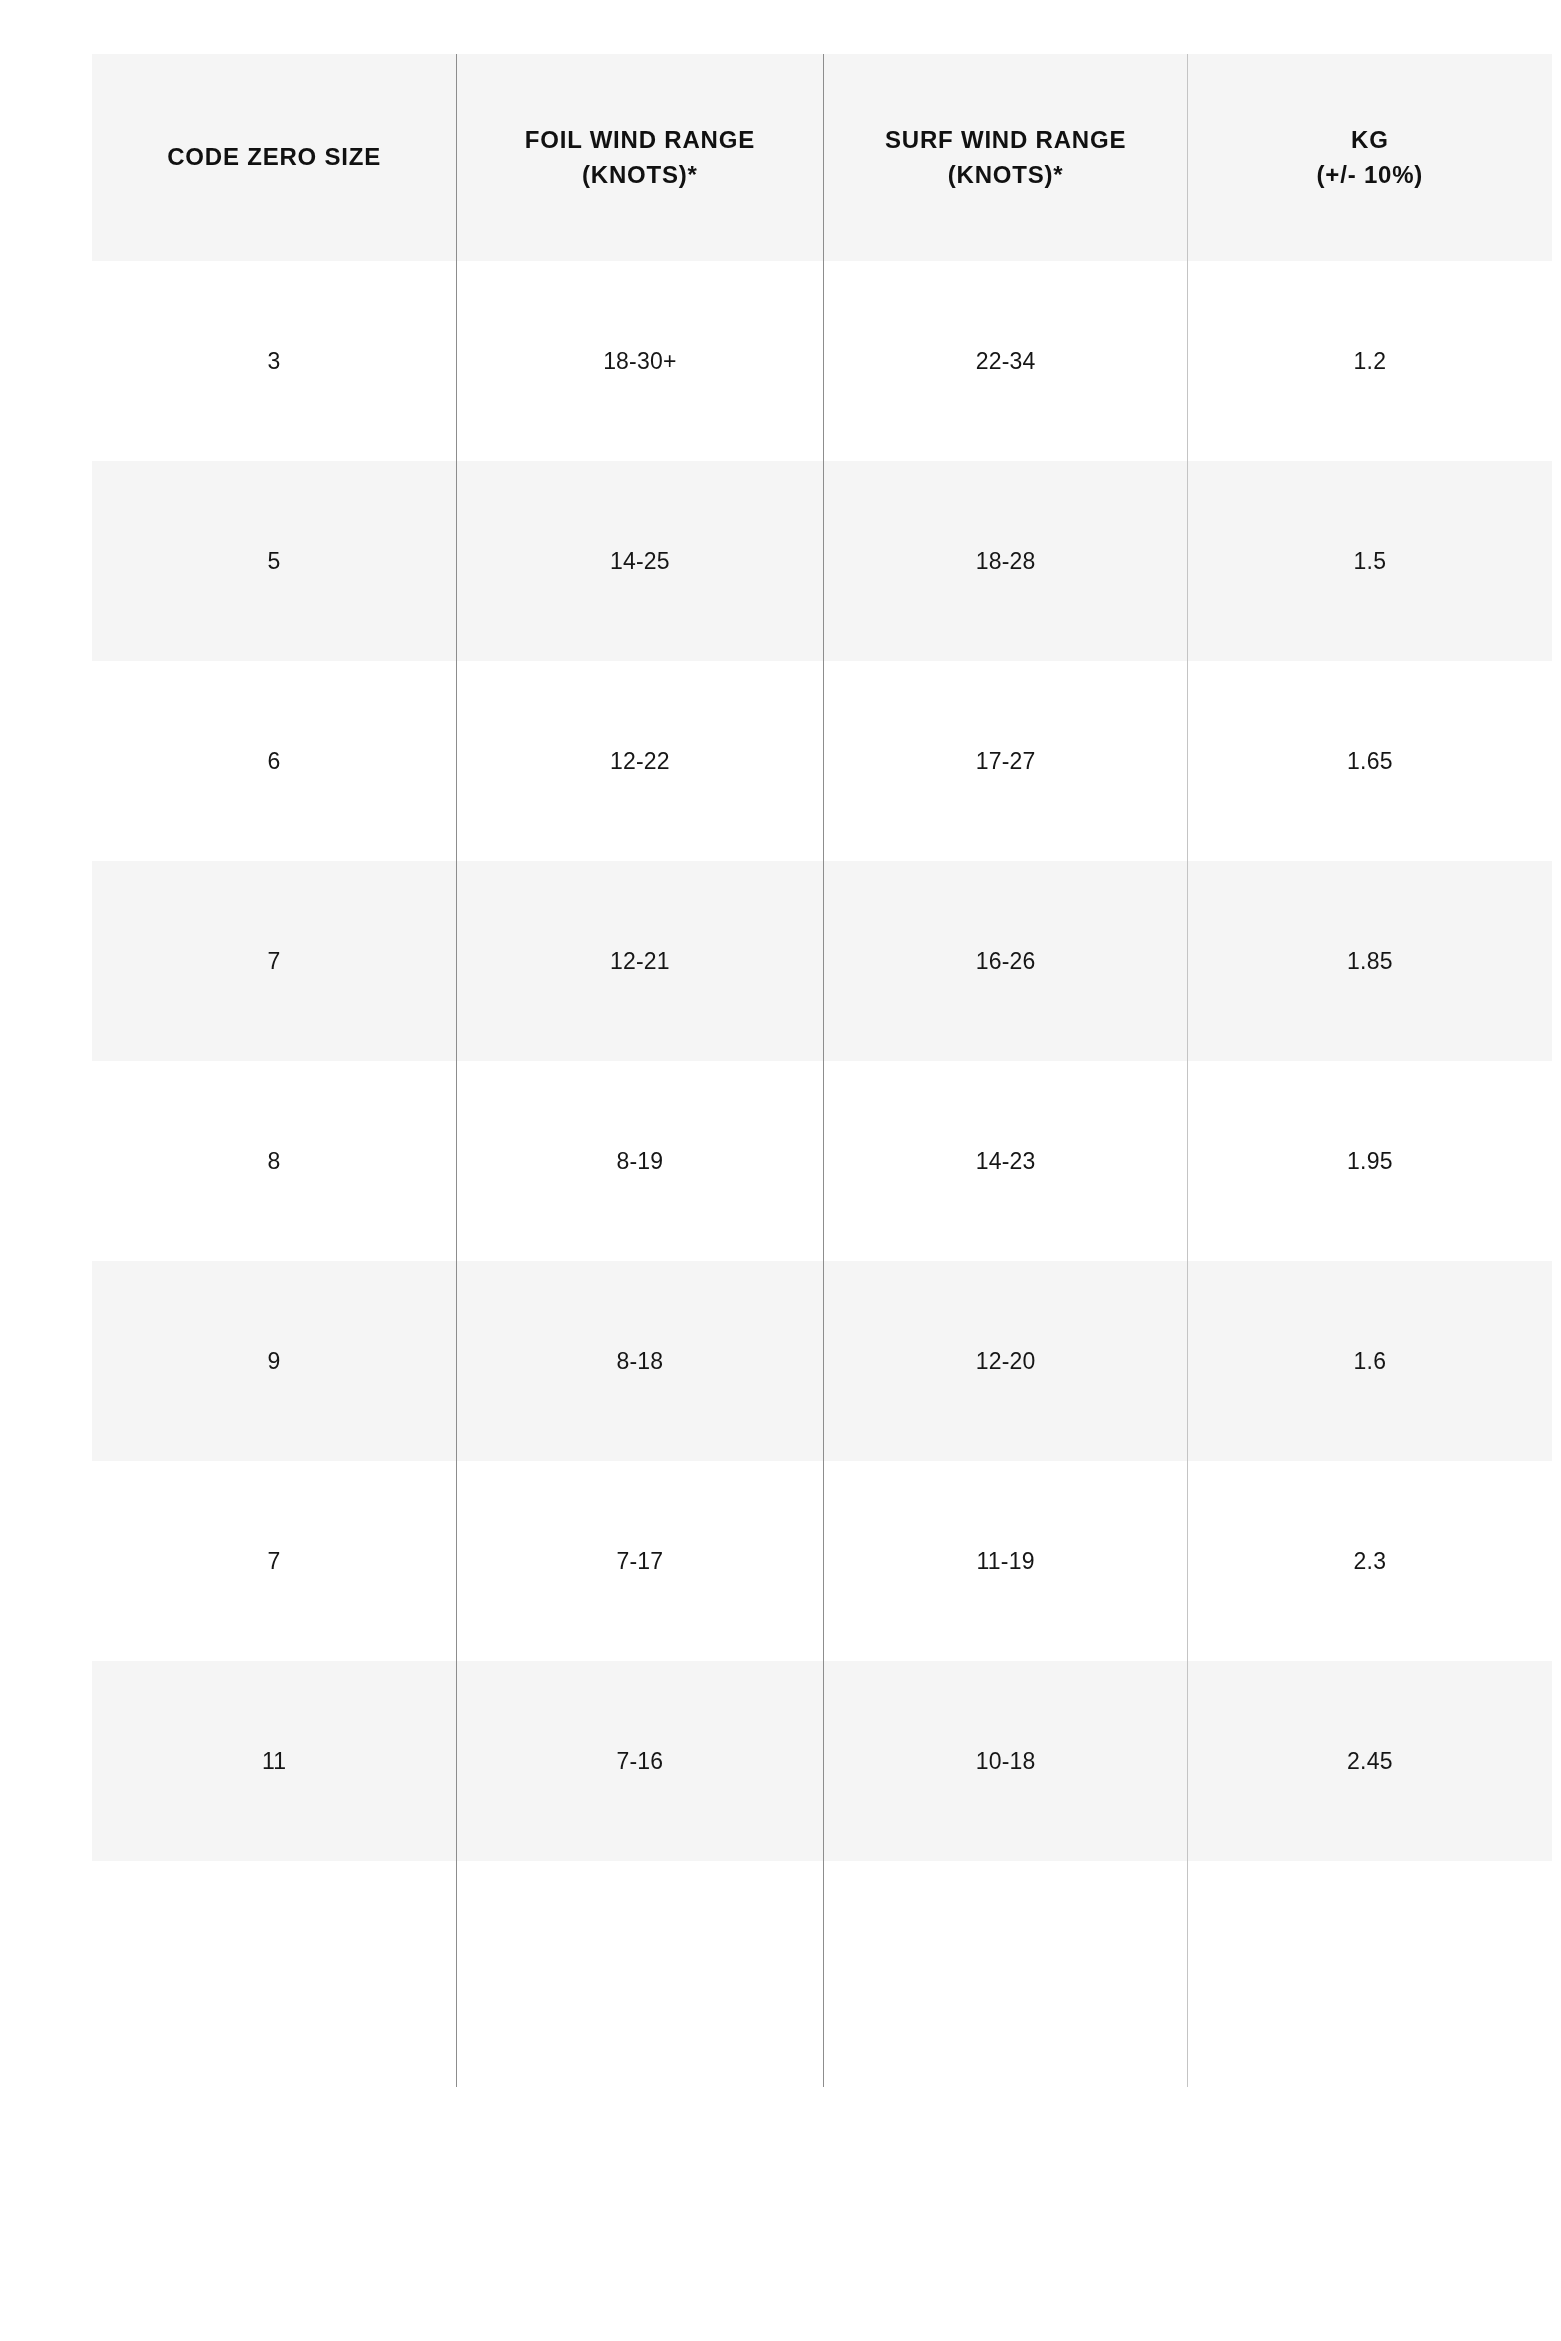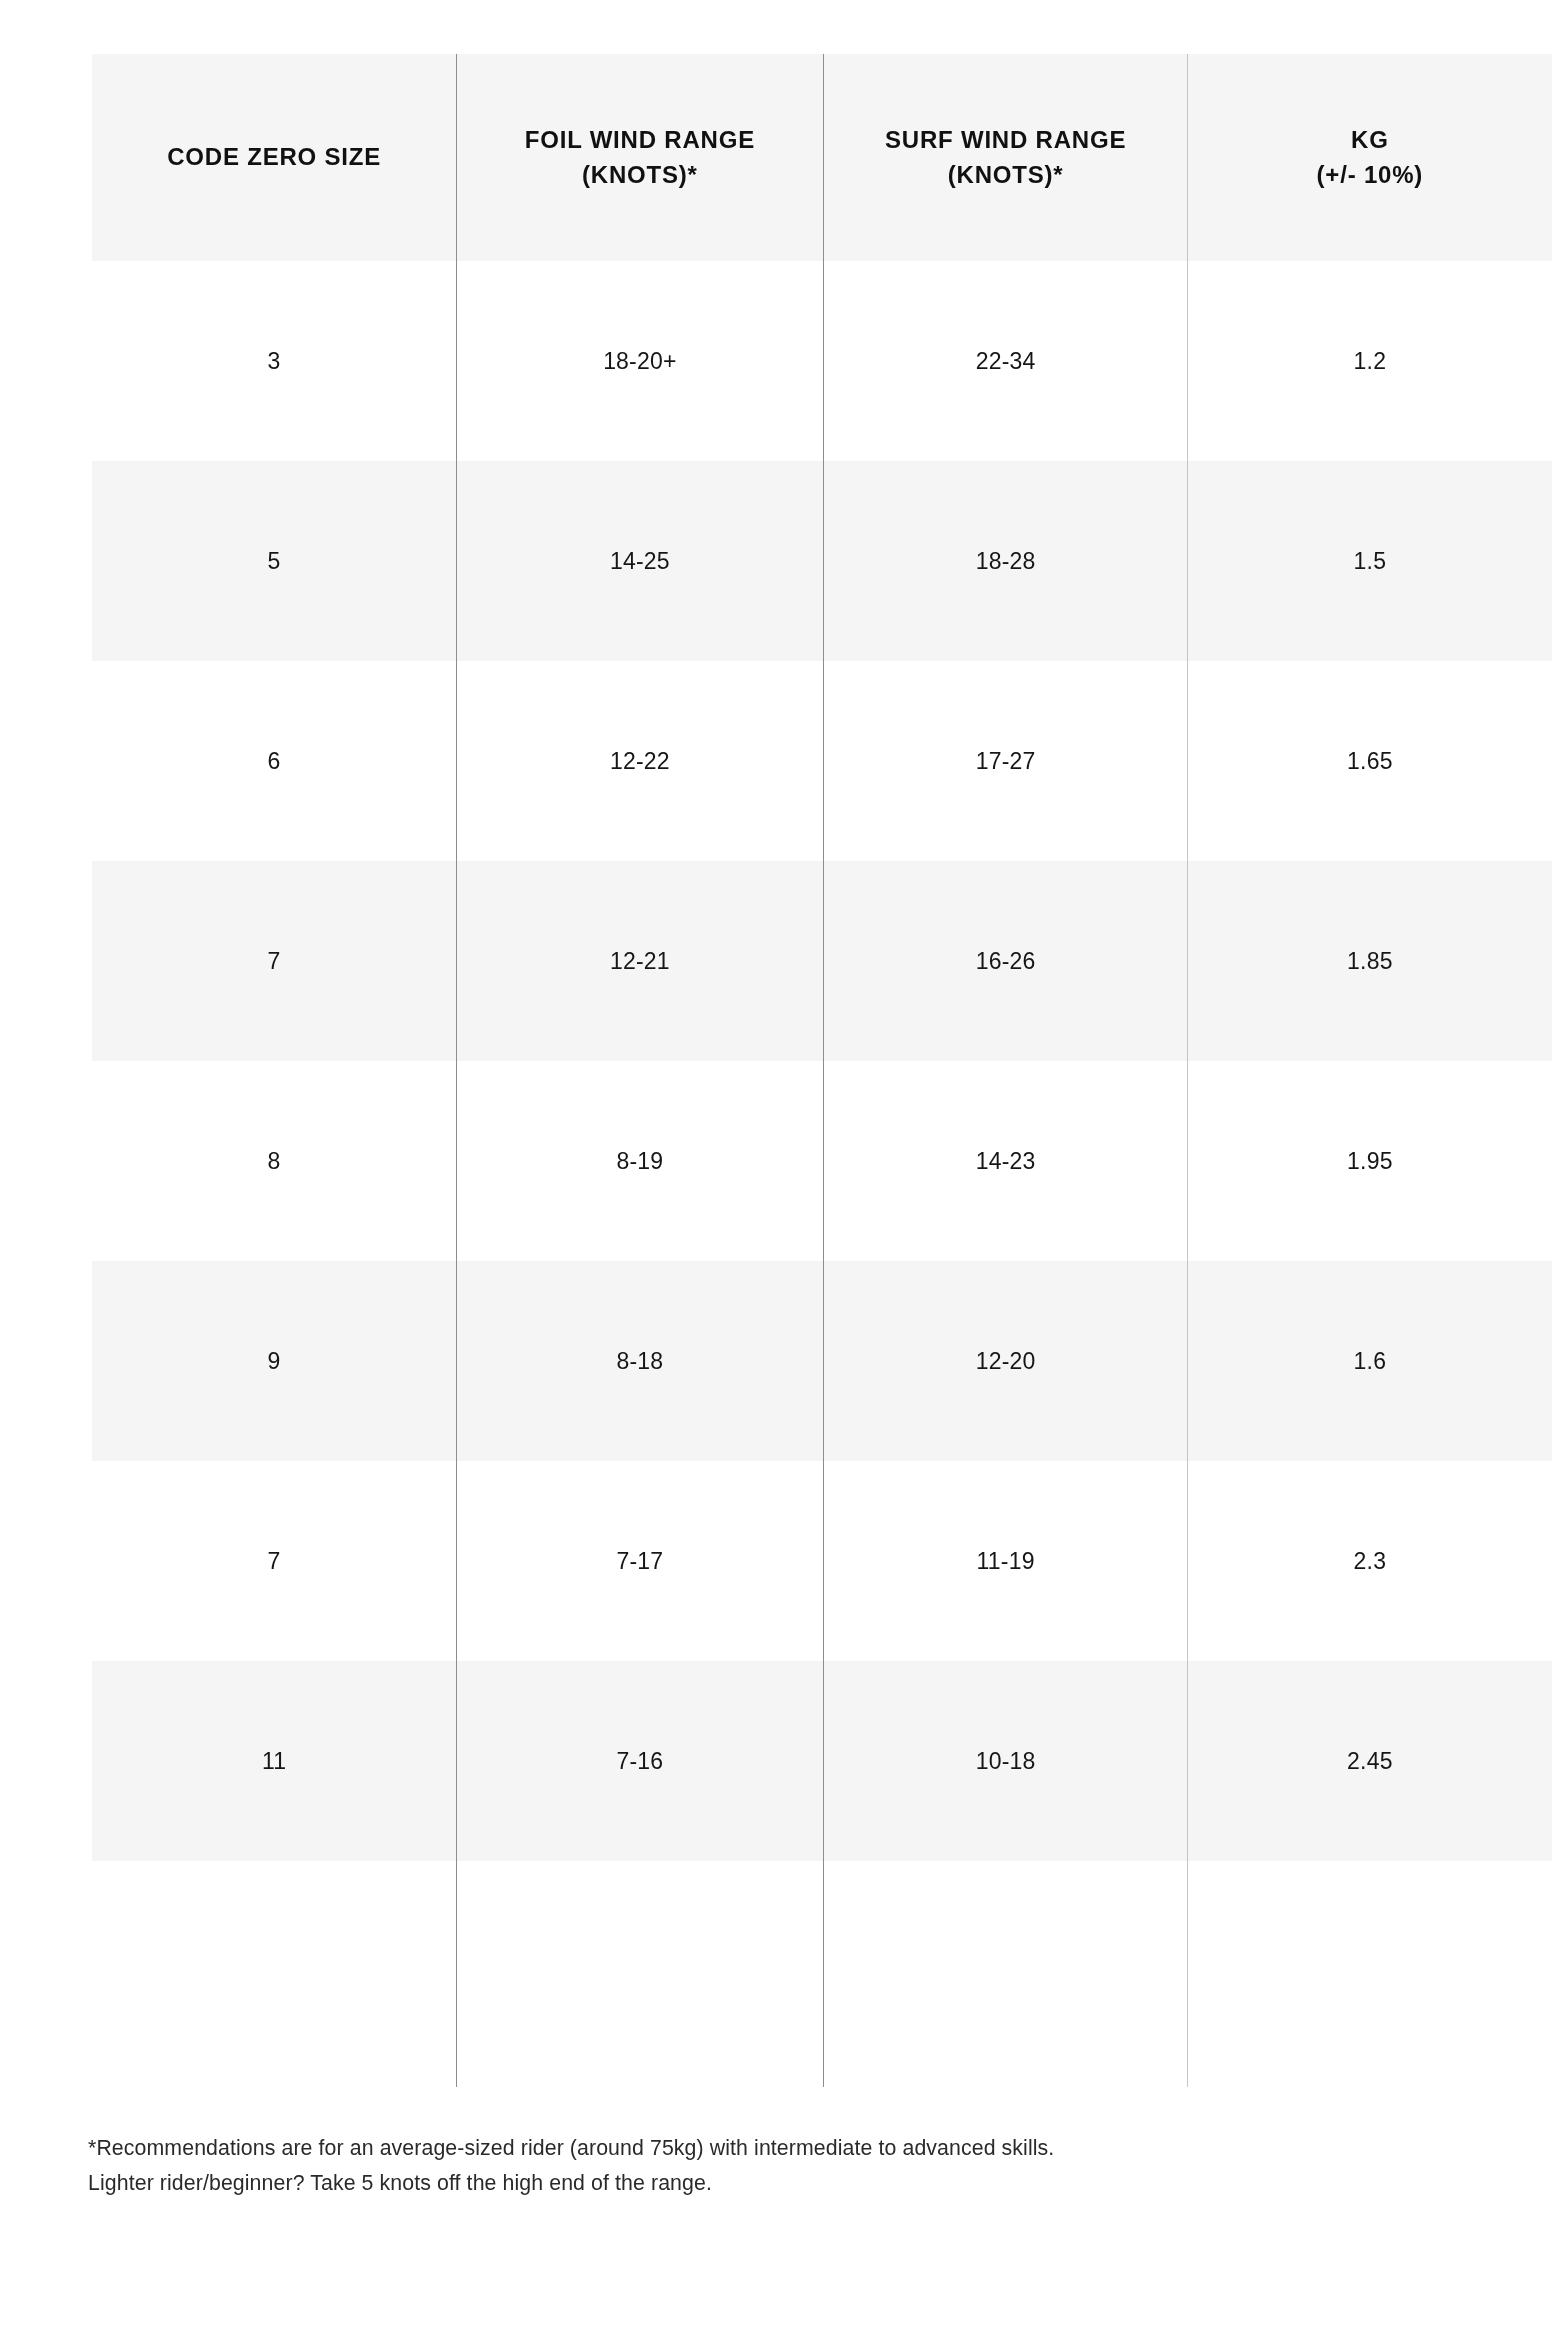--- a/index.html
+++ b/index.html
@@ -144,21 +144,21 @@
           </th>
           <th>
             <span>KG</span>
             <span class="hl2">(+/- 10%)</span>
           </th>
         </tr>
       </thead>
       <tbody>
         <tr class="plain">
           <td>3</td>
-          <td>18-20+</td>
+          <td>18-30+</td>
           <td>22-34</td>
           <td>1.2</td>
         </tr>
         <tr class="shade">
           <td>5</td>
           <td>14-25</td>
           <td>18-28</td>
           <td>1.5</td>
         </tr>
         <tr class="plain">
@@ -201,20 +201,16 @@
     </table>
 
     <div class="dividers">
       <i class="d1"></i>
       <i class="d2"></i>
       <i class="d3"></i>
     </div>
   </div>
 
   <div class="footnotes">
-    <div class="fn-group">
-      <div class="fn-line">*Recommendations are for an average-sized rider (around 75kg) with intermediate to advanced skills.</div>
-      <div class="fn-line">Lighter rider/beginner? Take 5 knots off the high end of the range.</div>
-    </div>
   </div>
 
 </div>
 
 
 </body></html>

